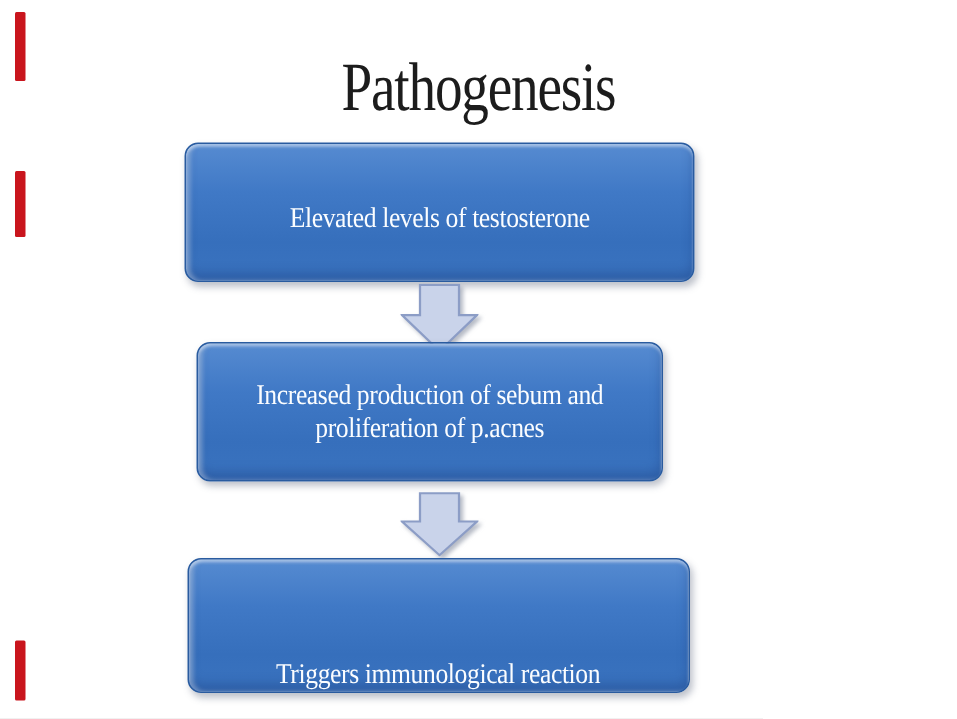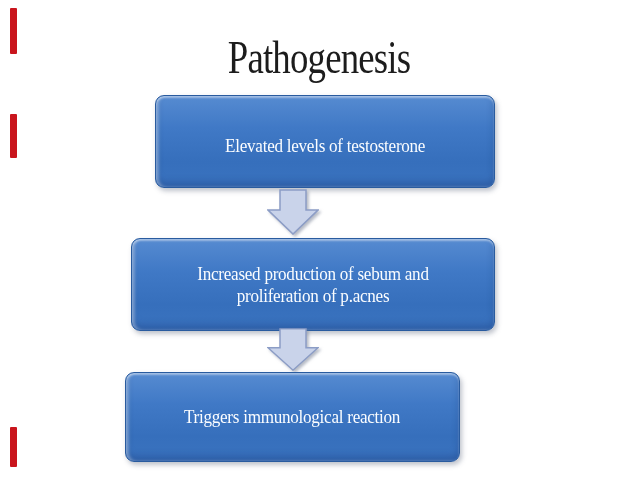--- a/index.html
+++ b/index.html
@@ -36,23 +36,23 @@
     border:1px solid #295b9f;
     background:linear-gradient(180deg,#568bd1 0%,#4079c6 35%,#366fbc 72%,#3a73bf 100%);
     box-shadow:
       2px 3px 5px rgba(110,120,140,.45),
       inset 0 2px 2px rgba(255,255,255,.40),
       inset 3px 0 3px rgba(255,255,255,.30),
       inset 0 -5px 7px rgba(23,58,124,.38);
     display:flex;align-items:center;justify-content:center;
     box-sizing:border-box;
   }
-  .step.s1{left:123px;top:95px;width:340px;height:93px;padding-top:8px;margin-left:32px;}
-  .step.s2{left:131px;top:238px;width:364px;height:93px;}
-  .step.s3{left:125px;top:372px;width:335px;height:90px;}
+  .step.s1{left:123px;top:95px;width:340px;height:93px;padding-top:8px;}
+  .step.s2{left:131px;top:228px;width:311px;height:93px;}
+  .step.s3{left:125px;top:372px;width:335px;height:90px;align-items:flex-end;}
   .step-label{
     display:inline-block;
     max-width:334px;
     text-align:center;
     color:#fbfdff;
     font-size:19px;line-height:22px;
     letter-spacing:-.3px;
     transform:scaleX(.90);transform-origin:50% 50%;
   }
 

